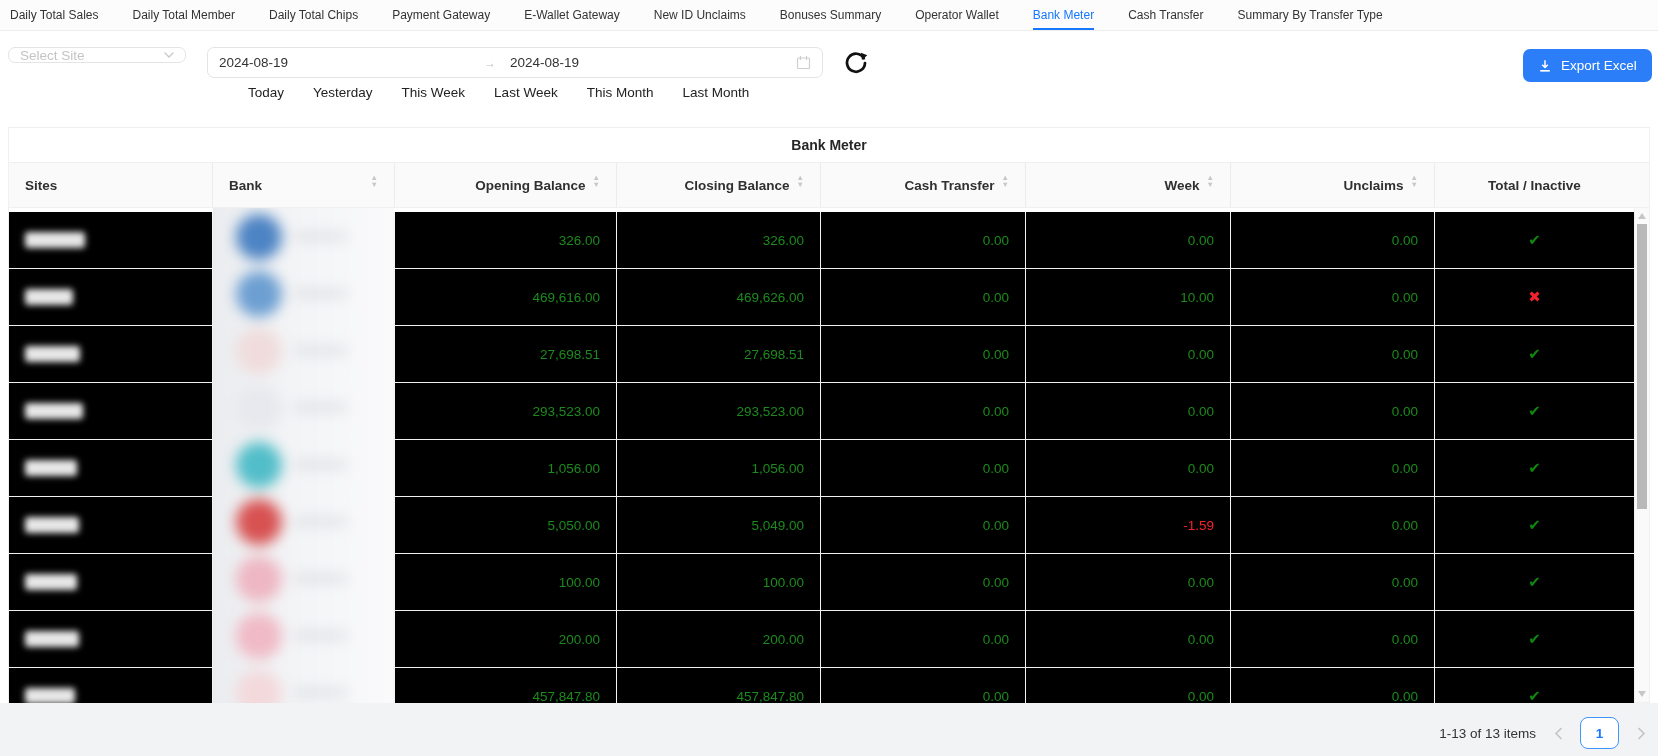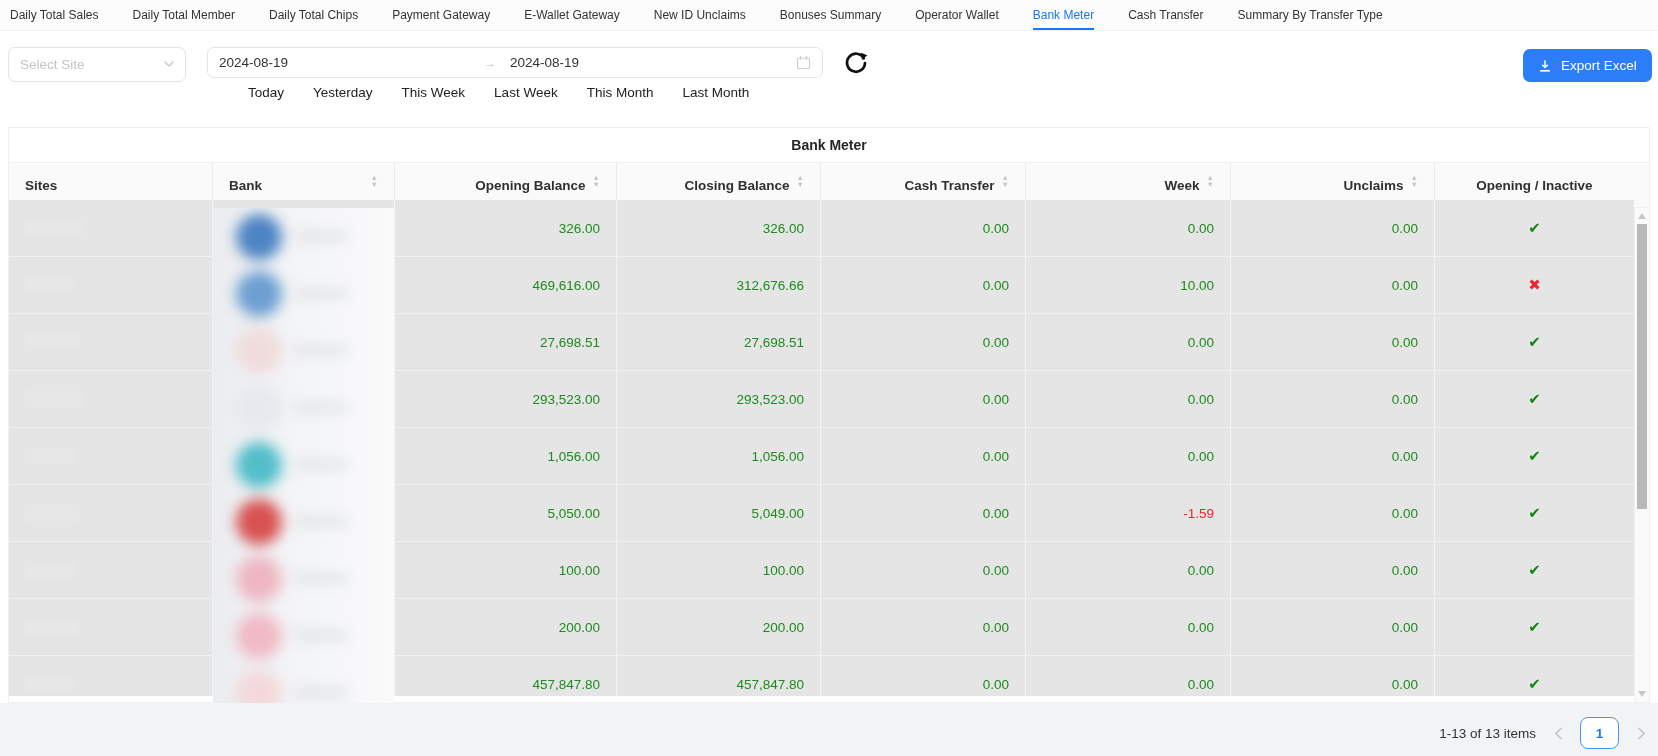--- a/index.html
+++ b/index.html
@@ -19,21 +19,21 @@
     font-size:12px;color:#333;line-height:30px;white-space:nowrap;
     position:relative;cursor:pointer;
   }
   .tab.active{color:#1677ff;}
   .tab.active::after{
     content:"";position:absolute;left:0;right:0;bottom:0;height:2px;background:#1677ff;
   }
   
   .filterbar{position:absolute;top:31px;left:0;width:1658px;height:96px;background:#fff;}
   .select-site{
-    position:absolute;left:8px;top:16px;width:178px;height:35px;box-sizing:border-box;
+    position:absolute;left:8px;top:16px;width:178px;height:16px;box-sizing:border-box;
     border:1px solid #e4e4e4;border-radius:7px;background:#fff;
     display:flex;align-items:center;justify-content:space-between;padding:0 11px;
   }
   .placeholder{color:#c4c4c4;font-size:13.5px;}
   .datepicker{
     position:absolute;left:207px;top:16px;width:616px;height:31px;box-sizing:border-box;
     border:1px solid #e4e4e4;border-radius:7px;background:#fff;
     display:flex;align-items:center;padding:0 11px;font-size:13.5px;color:#333;
   }
   .dp-start{width:265px;}
@@ -69,21 +69,21 @@
     border-right:1px solid #ececec;cursor:default;
   }
   .th.sortable{cursor:pointer;}
   .th.al-right{justify-content:flex-end;}
   .th.al-center{justify-content:center;}
   .th.spread{justify-content:space-between;}
   .th:last-child{border-right:none;}
   .sorter{display:flex;flex-direction:column;margin-left:7px;line-height:0;}
   .sorter span{font-size:7.5px;color:#c7c7c7;height:7px;display:block;}
   .tbody{
-    position:absolute;top:72px;left:0;width:1625px;height:496px;overflow:hidden;background:#e5e5e5;
+    position:absolute;top:84px;left:0;width:1625px;height:496px;overflow:hidden;background:#000000;
   }
   .trow{display:flex;height:57px;box-sizing:border-box;border-bottom:1px solid #f0f0f0;}
   .td{
     box-sizing:border-box;display:flex;align-items:center;padding:0 16px;
     font-size:13.5px;border-right:1px solid #f3f3f3;height:100%;
   }
   .td.al-right{justify-content:flex-end;}
   .td.al-center{justify-content:center;}
   .td:last-child{border-right:none;}
   .val{color:#1c8a1c;}
@@ -228,21 +228,21 @@
         </span>
       </div>
       <div class="th al-right sortable" style="width: 204px;">
         <span class="th-label">Unclaims</span>
         <span class="sorter">
           <span>▲</span>
           <span>▼</span>
         </span>
       </div>
       <div class="th al-center" style="width: 199px;">
-        <span class="th-label">Opening / Inactive</span>
+        <span class="th-label">Total / Inactive</span>
       </div>
     </div>
   <div class="tbody" id="tbody">
       <div class="trow">
         <div class="td" style="width: 204px;">
           <div class="pill" style="width: 60px;"></div>
         </div>
         <div class="td" style="width: 182px;"></div>
         <div class="td al-right" style="width: 222px;">
           <span class="val">326.00</span>
@@ -265,21 +265,21 @@
       </div>
       <div class="trow">
         <div class="td" style="width: 204px;">
           <div class="pill" style="width: 48px;"></div>
         </div>
         <div class="td" style="width: 182px;"></div>
         <div class="td al-right" style="width: 222px;">
           <span class="val">469,616.00</span>
         </div>
         <div class="td al-right" style="width: 204px;">
-          <span class="val">312,676.66</span>
+          <span class="val">469,626.00</span>
         </div>
         <div class="td al-right" style="width: 205px;">
           <span class="val">0.00</span>
         </div>
         <div class="td al-right" style="width: 205px;">
           <span class="val">10.00</span>
         </div>
         <div class="td al-right" style="width: 204px;">
           <span class="val">0.00</span>
         </div>

